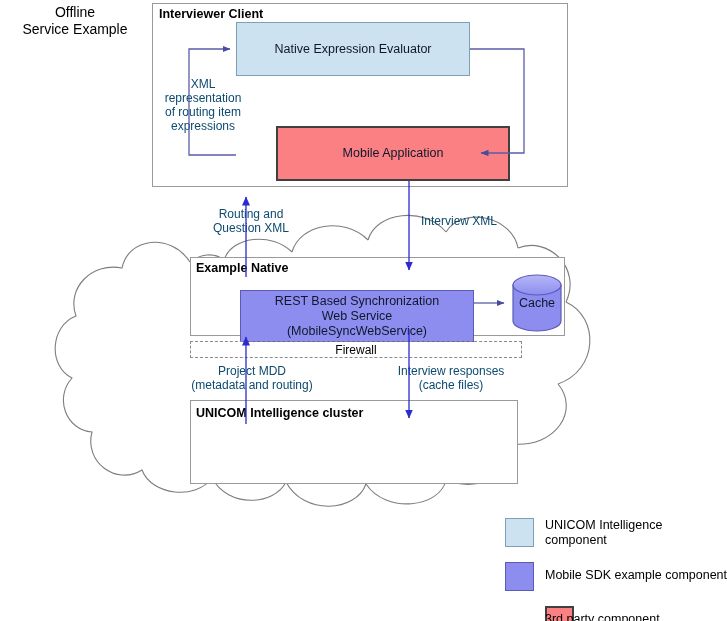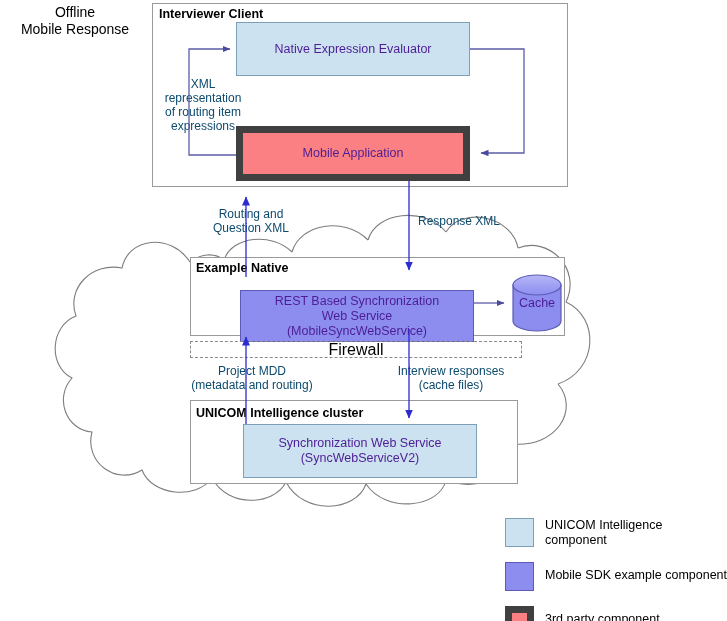--- a/index.html
+++ b/index.html
@@ -51,44 +51,45 @@
 
   
   .comp {
     box-sizing: border-box;
     display: flex;
     align-items: center;
     justify-content: center;
     text-align: center;
     font-size: 12.5px;
     line-height: 15px;
-    color: #4c1d95;
+    color: #0f172a;
     white-space: pre-line;
   }
   .comp-unicom {
     background: #cce2f0;
     border: 1px solid #7e9fb5;
   }
   .comp-sdk {
     background: #8d8df0;
     border: 1px solid #5b5bb5;
   }
   .comp-third {
     background: #fb8084;
-    border: 7px solid #404040;
+    border: 2px solid #404040;
+    margin-left: 40px;
   }
 
   
   .firewall {
     box-sizing: border-box;
     border: 1px dashed #8a8a8a;
     display: flex;
     align-items: center;
     justify-content: center;
-    font-size: 16px;
+    font-size: 12px;
     color: #000;
     background: transparent;
     text-align: right;
   }
 
   
   .legend-swatch {
     box-sizing: border-box;
     width: 29px;
     height: 29px;
@@ -151,21 +152,21 @@
       <path d="M 368,240
                C 344,216 300,224 292,252"></path>
       <path d="M 292,252
                C 272,232 232,236 224,260"></path>
       <path d="M 224,260
                C 214,252 200,254 190,262"></path>
     </g>
   </svg>
 
   <div class="abs title layer2" style="left:0px; top:4px; width:150px;">Offline
-Mobile Response</div>
+Service Example</div>
 
   <div class="abs container-box layer1" style="left:152px; top:3px; width:416px; height:184px; background:#ffffff;"></div>
   <div class="abs container-label layer2" style="left:159px; top:7px;">Interviewer Client</div>
 
   <div class="abs comp comp-unicom layer2" style="left:236px; top:22px; width:234px; height:54px;">
     <span>Native Expression Evaluator</span>
   </div>
 
   <div class="abs comp comp-third layer2" style="left:236px; top:126px; width:234px; height:55px;">
     <span>Mobile Application</span>
@@ -199,28 +200,24 @@
     <span>Cache</span>
   </div>
 
   <div class="abs firewall layer2" style="left:190px; top:341px; width:332px; height:17px;">
     <span>Firewall</span>
   </div>
 
   <div class="abs container-box layer1" style="left:190px; top:400px; width:328px; height:84px; background:#ffffff;"></div>
   <div class="abs container-label layer2" style="left:196px; top:406px;">UNICOM Intelligence cluster</div>
 
-  <div class="abs comp comp-unicom layer2" style="left:243px; top:424px; width:234px; height:54px;">
-    <span>Synchronization Web Service
-(SyncWebServiceV2)</span>
-  </div>
 
   <div class="abs arrow-label layer3" style="left:196px; top:207px; width:110px;">Routing and
 Question XML</div>
-  <div class="abs arrow-label layer3" style="left:404px; top:214px; width:110px;">Response XML</div>
+  <div class="abs arrow-label layer3" style="left:404px; top:214px; width:110px;">Interview XML</div>
   <div class="abs arrow-label layer3" style="left:177px; top:364px; width:150px;">Project MDD
 (metadata and routing)</div>
   <div class="abs arrow-label layer3" style="left:381px; top:364px; width:140px;">Interview responses
 (cache files)</div>
 
   <svg class="overlay arrowlayer" viewBox="0 0 727 621">
     <defs>
       <marker id="ahPurple" markerWidth="9" markerHeight="9" refX="7.5" refY="3.2" orient="auto" markerUnits="userSpaceOnUse">
         <path d="M0,0 L8,3.2 L0,6.4 Z" fill="#4a4a9e"></path>
       </marker>

